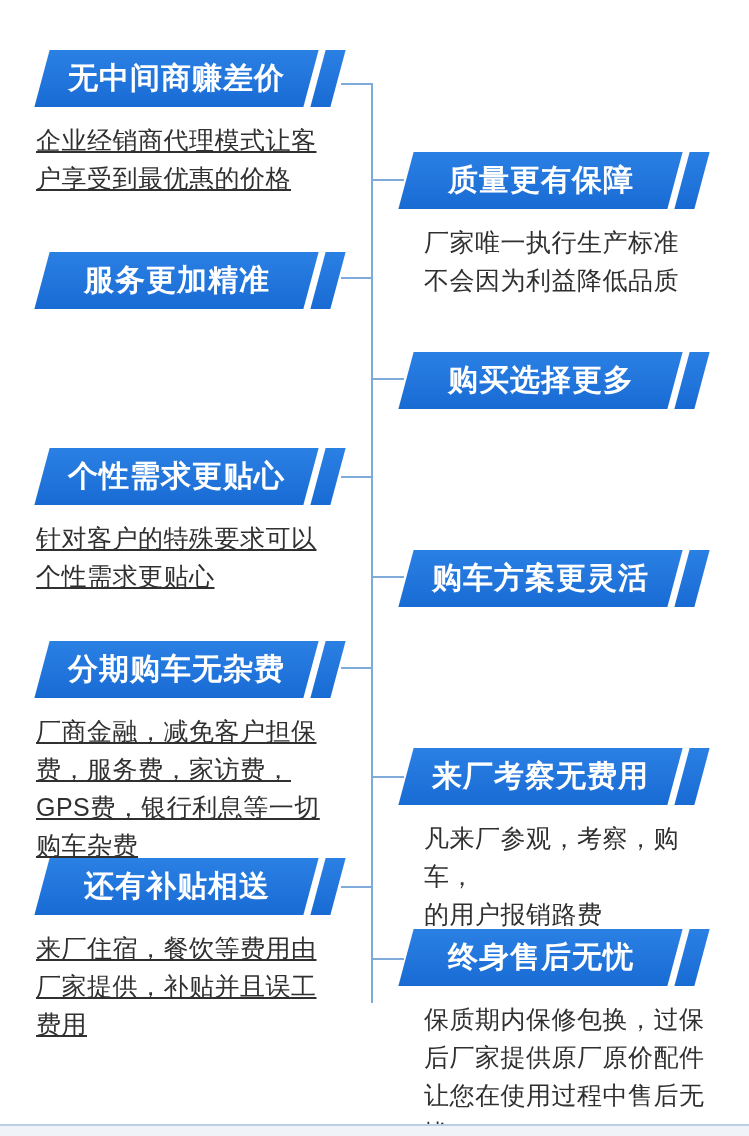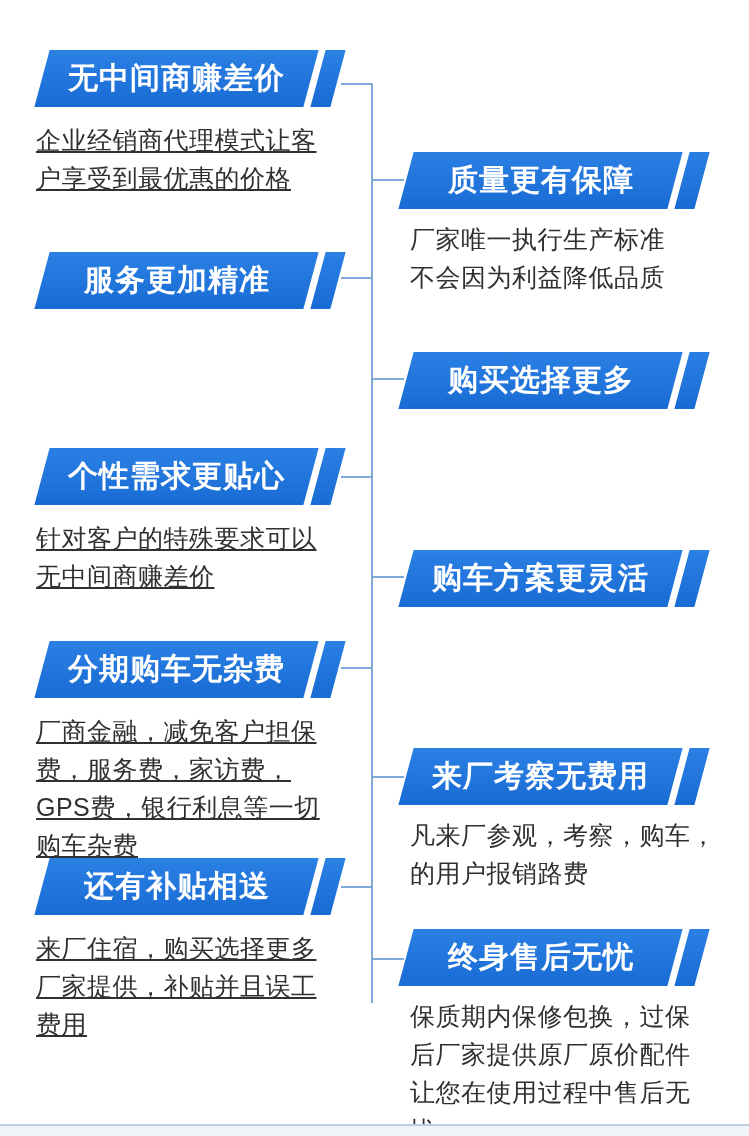--- a/index.html
+++ b/index.html
@@ -90,21 +90,21 @@
   }
   .body-text {
     margin-top: 14px;
     font-size: 25px;
     line-height: 38px;
     color: #303030;
     white-space: pre-line;
     letter-spacing: 0.5px;
   }
   .item.left .body-text { margin-left: -6px; text-decoration: underline; }
-  .item.right .body-text { margin-left: 4px; font-family: Liberation Mono, monospace; }
+  .item.right .body-text { margin-left: 18px; }
 
   
   .bottom-divider {
     position: absolute;
     left: 0;
     top: 1124px;
     width: 749px;
     height: 2px;
     background: var(--divider-blue, #b9cfe4);
   }
@@ -176,21 +176,21 @@
   </div>
 
   <div class="item left l3">
     <div class="ribbon">
       <div class="ribbon-main">
         <span class="ribbon-title">个性需求更贴心</span>
       </div>
       <div class="ribbon-tip"></div>
     </div>
     <div class="body-text">针对客户的特殊要求可以
-无中间商赚差价</div>
+个性需求更贴心</div>
   </div>
 
   <div class="item right r3">
     <div class="ribbon">
       <div class="ribbon-main">
         <span class="ribbon-title">购车方案更灵活</span>
       </div>
       <div class="ribbon-tip"></div>
     </div>
   </div>
@@ -219,21 +219,21 @@
 的用户报销路费</div>
   </div>
 
   <div class="item left l5">
     <div class="ribbon">
       <div class="ribbon-main">
         <span class="ribbon-title">还有补贴相送</span>
       </div>
       <div class="ribbon-tip"></div>
     </div>
-    <div class="body-text">来厂住宿，购买选择更多
+    <div class="body-text">来厂住宿，餐饮等费用由
 厂家提供，补贴并且误工
 费用</div>
   </div>
 
   <div class="item right r5">
     <div class="ribbon">
       <div class="ribbon-main">
         <span class="ribbon-title">终身售后无忧</span>
       </div>
       <div class="ribbon-tip"></div>

